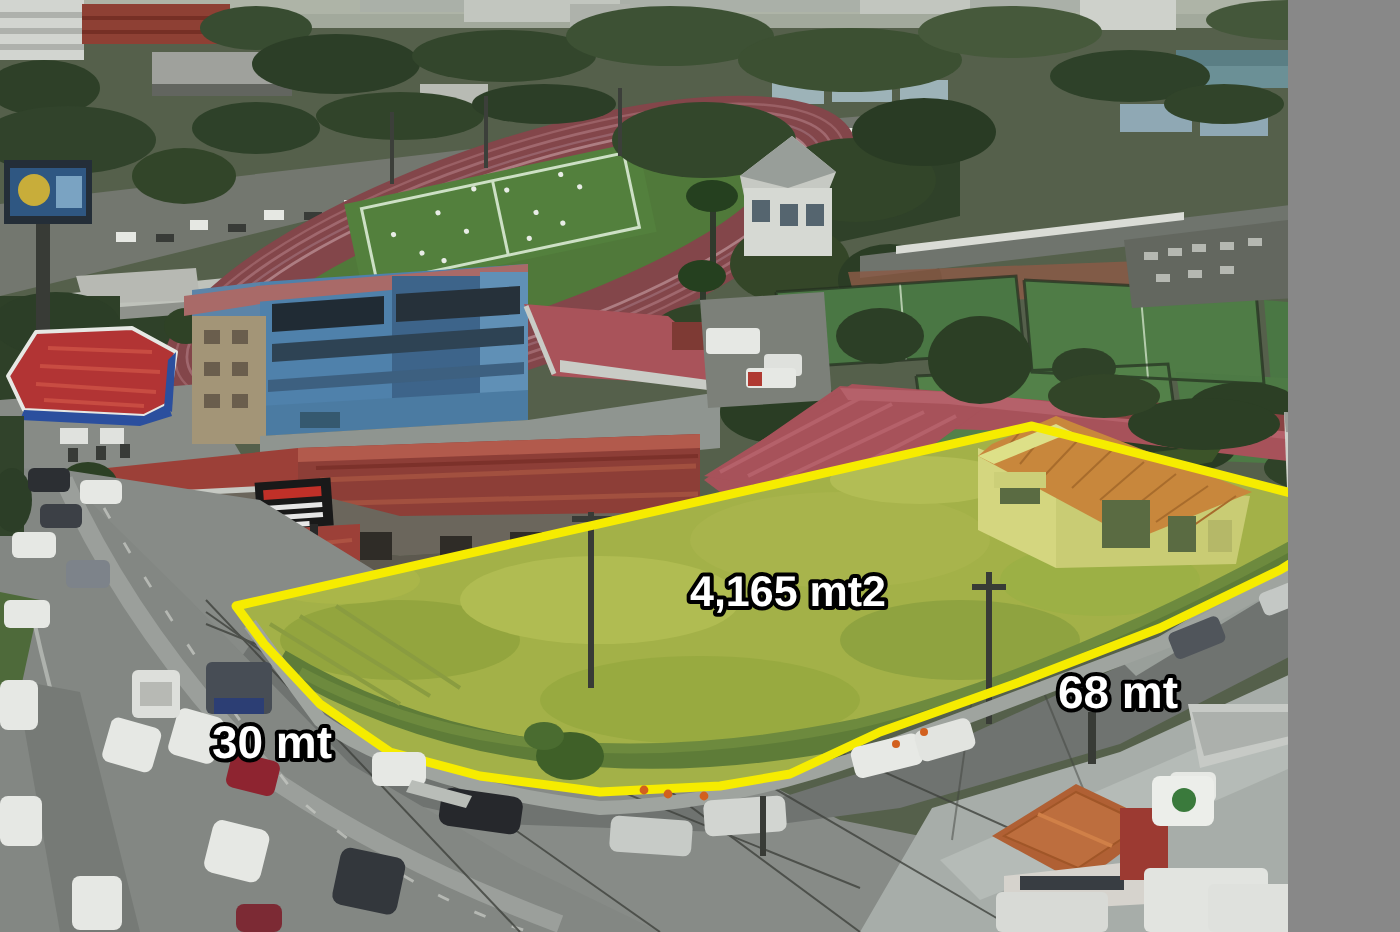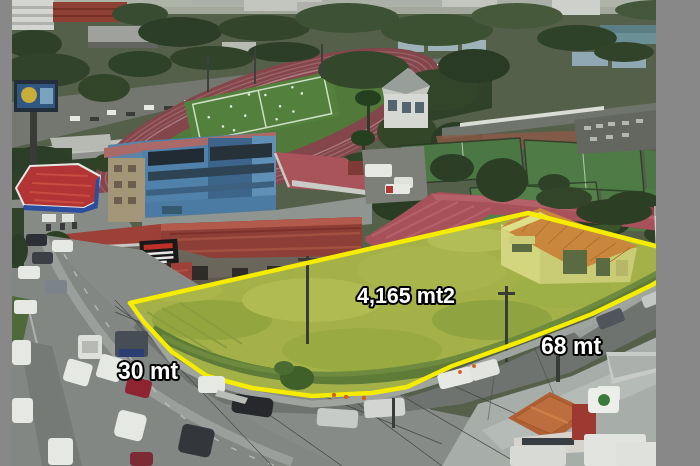--- a/index.html
+++ b/index.html
@@ -1,16 +1,16 @@
 <!DOCTYPE html>
 <html><head>
 <meta charset="utf-8">
 <style>
   html,body{margin:0;padding:0;background:#888;}
-  #wrap{width:644px;height:466px;overflow:hidden;position:relative;font-family:"Liberation Sans",sans-serif;margin-left:12px;}
+  #wrap{width:644px;height:466px;overflow:hidden;position:relative;font-family:"Liberation Sans",sans-serif;}
 </style>
 </head>
 <body>
 <div id="wrap">
 <svg width="700" height="466" viewBox="0 0 700 466">
 <defs>
         <clipPath id="lotclip">
           <polygon points="118,303 516,213 686,257 640,285 580,314 510,341 440,366 395,387 360,393 300,396 240,388 195,376 160,352 132,322"></polygon>
         </clipPath>
       </defs>

